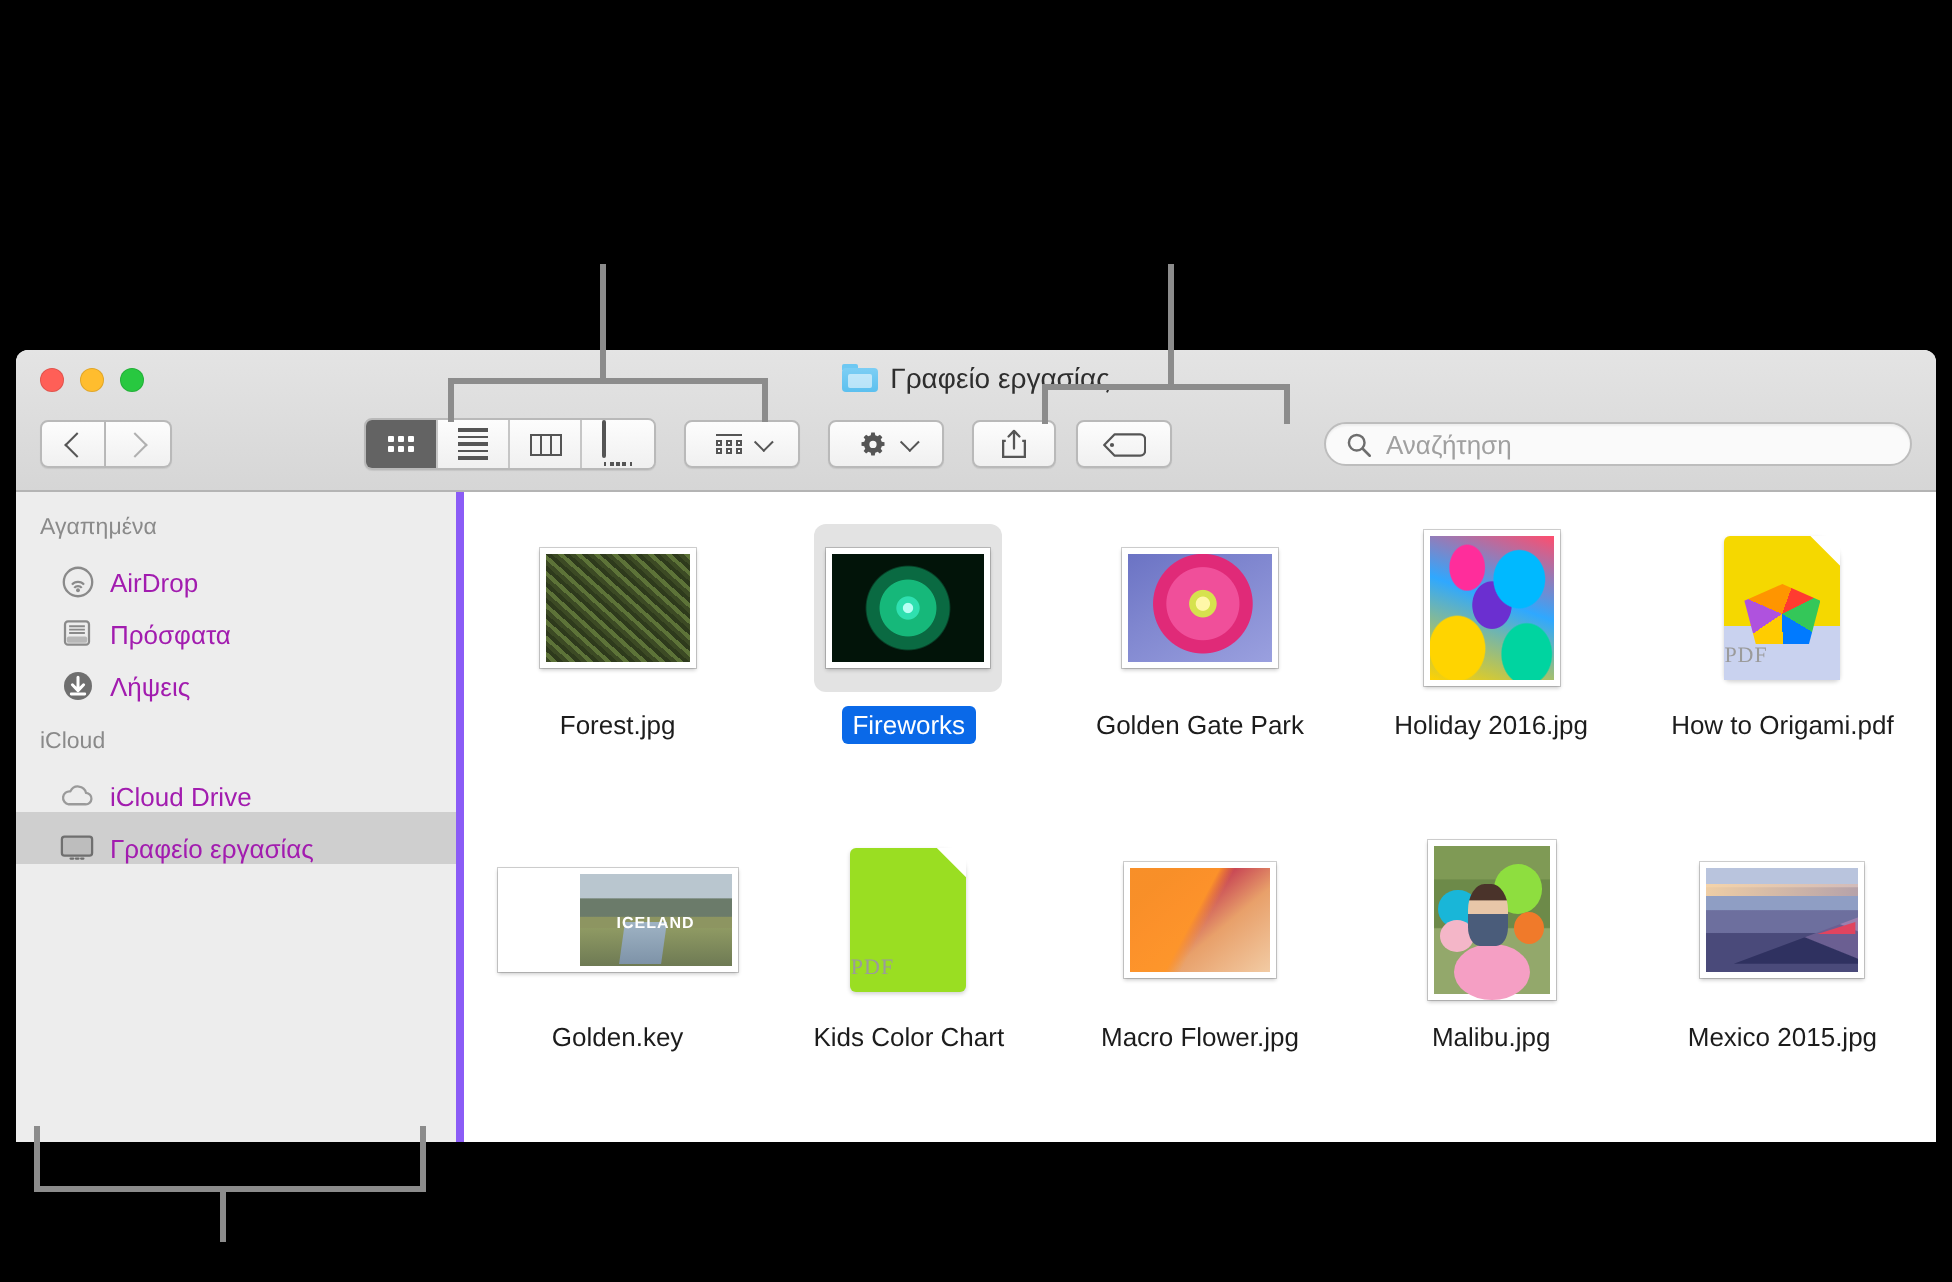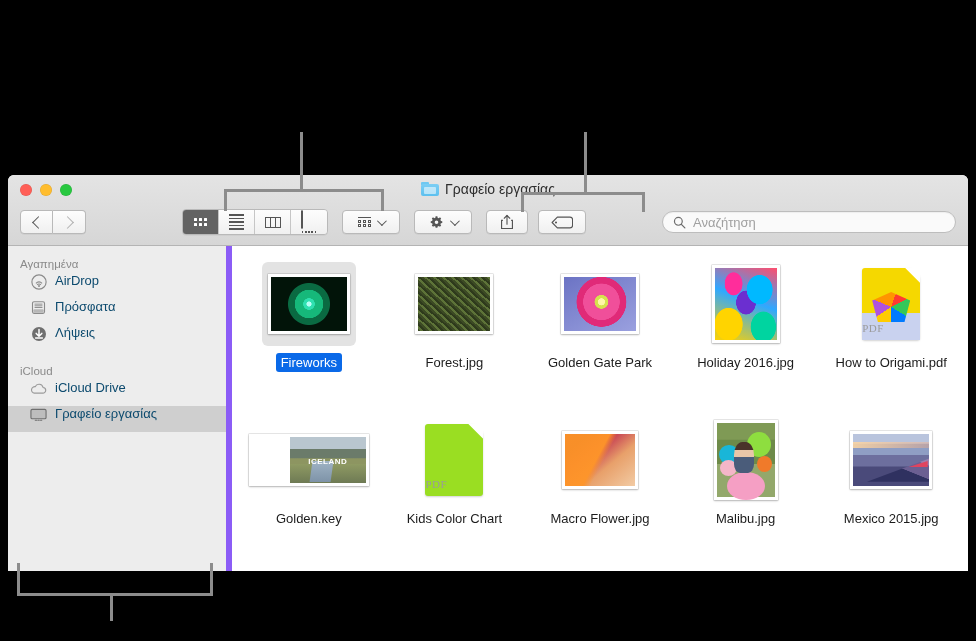--- a/index.html
+++ b/index.html
@@ -192,38 +192,38 @@
     gap: 7px;
     box-shadow: inset 0 1px 1px rgba(0,0,0,.05);
   }
   .search-ph { font-size: 13px; color: #a0a0a0; }
 
   
   .wbody { display: flex; height: 326px; }
   .sidebar {
     width: 224px;
     background: #ededed;
-    border-right: 6px solid #8b5cf6;
+    border-right: 4px solid #8b5cf6;
     padding-top: 8px;
     box-sizing: border-box;
   }
   .sb-head {
     font-size: 11.5px;
     color: #8a8a8a;
     padding: 4px 0 3px 12px;
     font-weight: 400;
   }
   .sb-item {
     display: flex;
-    align-items: flex-start;
+    align-items: flex-end;
     gap: 8px;
     height: 26px;
     padding-left: 22px;
     font-size: 13px;
-    color: #0c4a6e;
+    color: #a21caf;
     box-sizing: border-box;
   }
   .sb-item.selected { background: #cfcfcf; }
   .sb-ico { width: 17px; height: 17px; flex: none; display:flex; align-items:center; justify-content:center;}
 
   .content {
     flex: 1;
     background: #ffffff;
     position: relative;
   }
@@ -484,40 +484,40 @@
             </svg>
           </span>
           <span>Γραφείο εργασίας</span>
         </div>
 
       </div>
 
       <div class="content">
         <div class="grid">
 
+          <div class="cell">
+            <div class="thumb-wrap">
+              <div class="photo">
+                <div class="img" style="width:72px;height:54px;background:
+                     repeating-linear-gradient(42deg,#3c4a24 0 2px,#5d7338 2px 4px,#2e3a1c 4px 6px),
+                     repeating-linear-gradient(-36deg,#4a5c2c 0 3px,#38471f 3px 5px);"></div>
+              </div>
+            </div>
+            <div class="label">Forest.jpg</div>
+          </div>
+
           <div class="cell selected">
             <div class="thumb-wrap">
               <div class="photo">
                 <div class="img" style="width:76px;height:54px;background:
                      radial-gradient(circle at 50% 50%, #b7fff4 0 5%, #2fe0b0 6% 12%, #16b87a 13% 30%, #0a6a42 31% 44%, #021409 46% 100%),
                      #000;"></div>
               </div>
             </div>
             <div class="label">Fireworks</div>
-          </div>
-
-          <div class="cell">
-            <div class="thumb-wrap">
-              <div class="photo">
-                <div class="img" style="width:72px;height:54px;background:
-                     repeating-linear-gradient(42deg,#3c4a24 0 2px,#5d7338 2px 4px,#2e3a1c 4px 6px),
-                     repeating-linear-gradient(-36deg,#4a5c2c 0 3px,#38471f 3px 5px);"></div>
-              </div>
-            </div>
-            <div class="label">Forest.jpg</div>
           </div>
 
           <div class="cell">
             <div class="thumb-wrap">
               <div class="photo">
                 <div class="img" style="width:72px;height:54px;background:
                      radial-gradient(circle at 52% 46%, #fff7a8 0 7%, #d6e24e 8% 14%, #f04f9a 15% 38%, #e02a78 39% 52%, transparent 53%),
                      linear-gradient(150deg,#6b73c4,#7f86cf 40%,#9aa0df);"></div>
               </div>
             </div>

